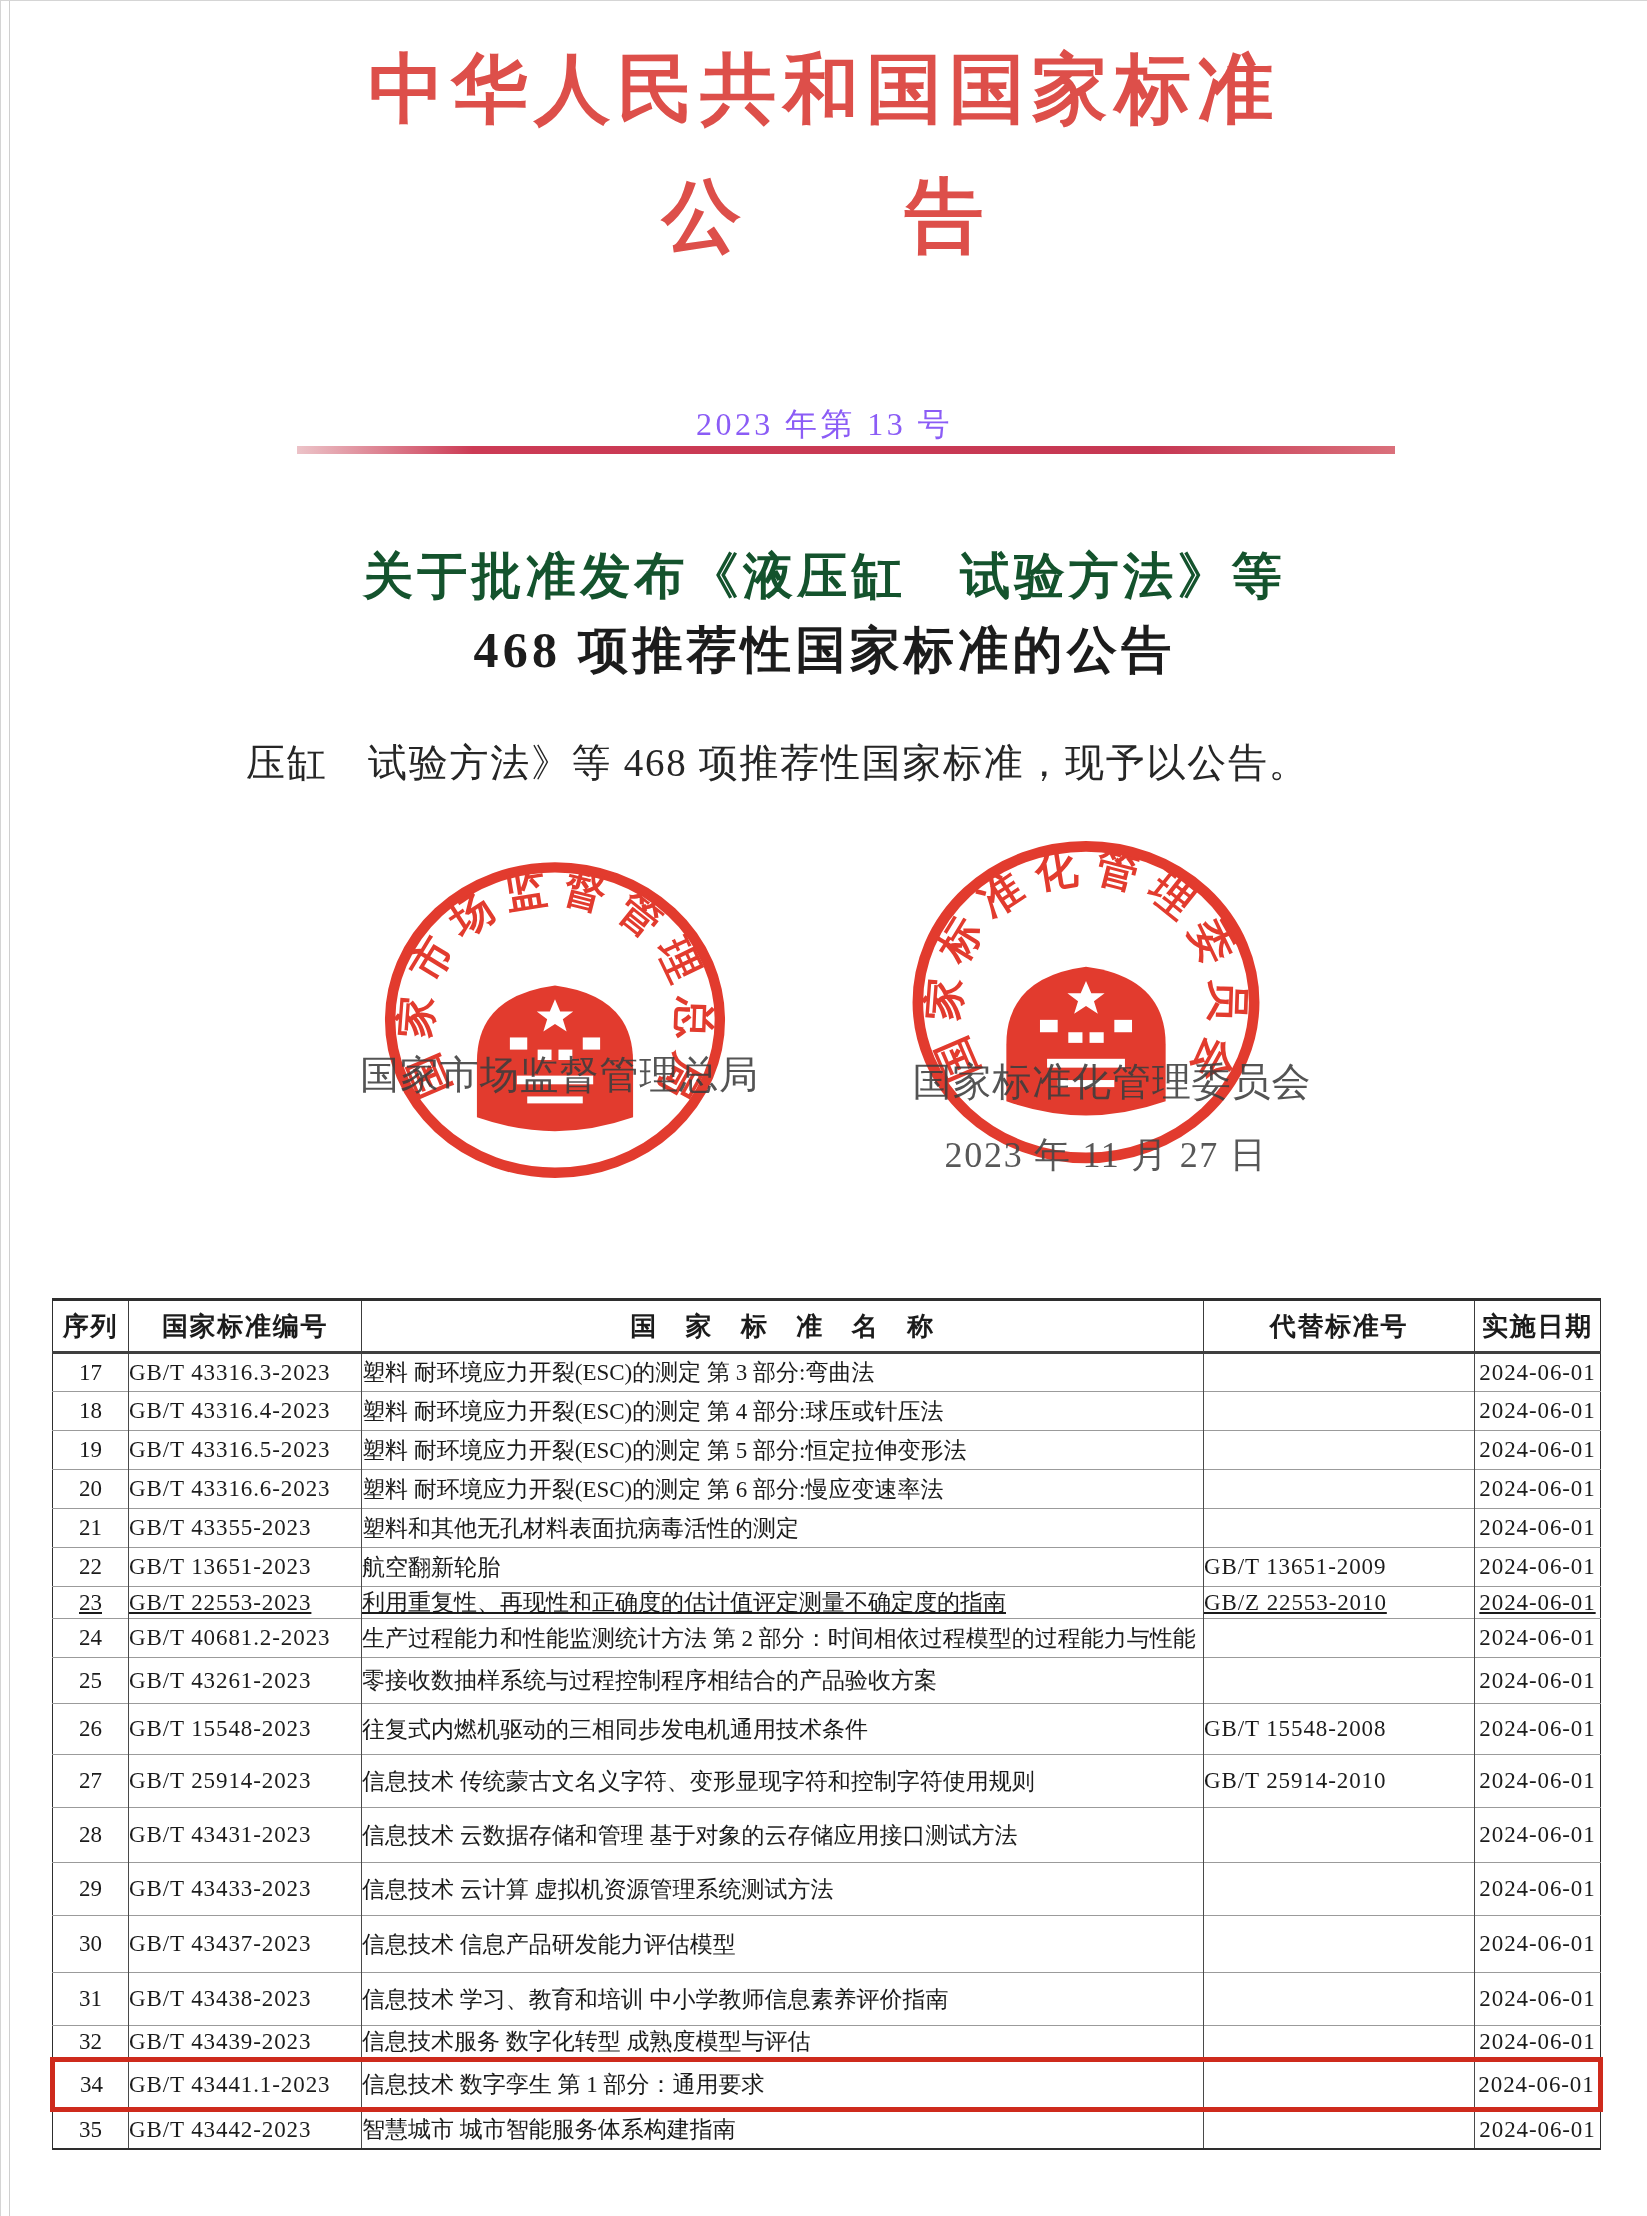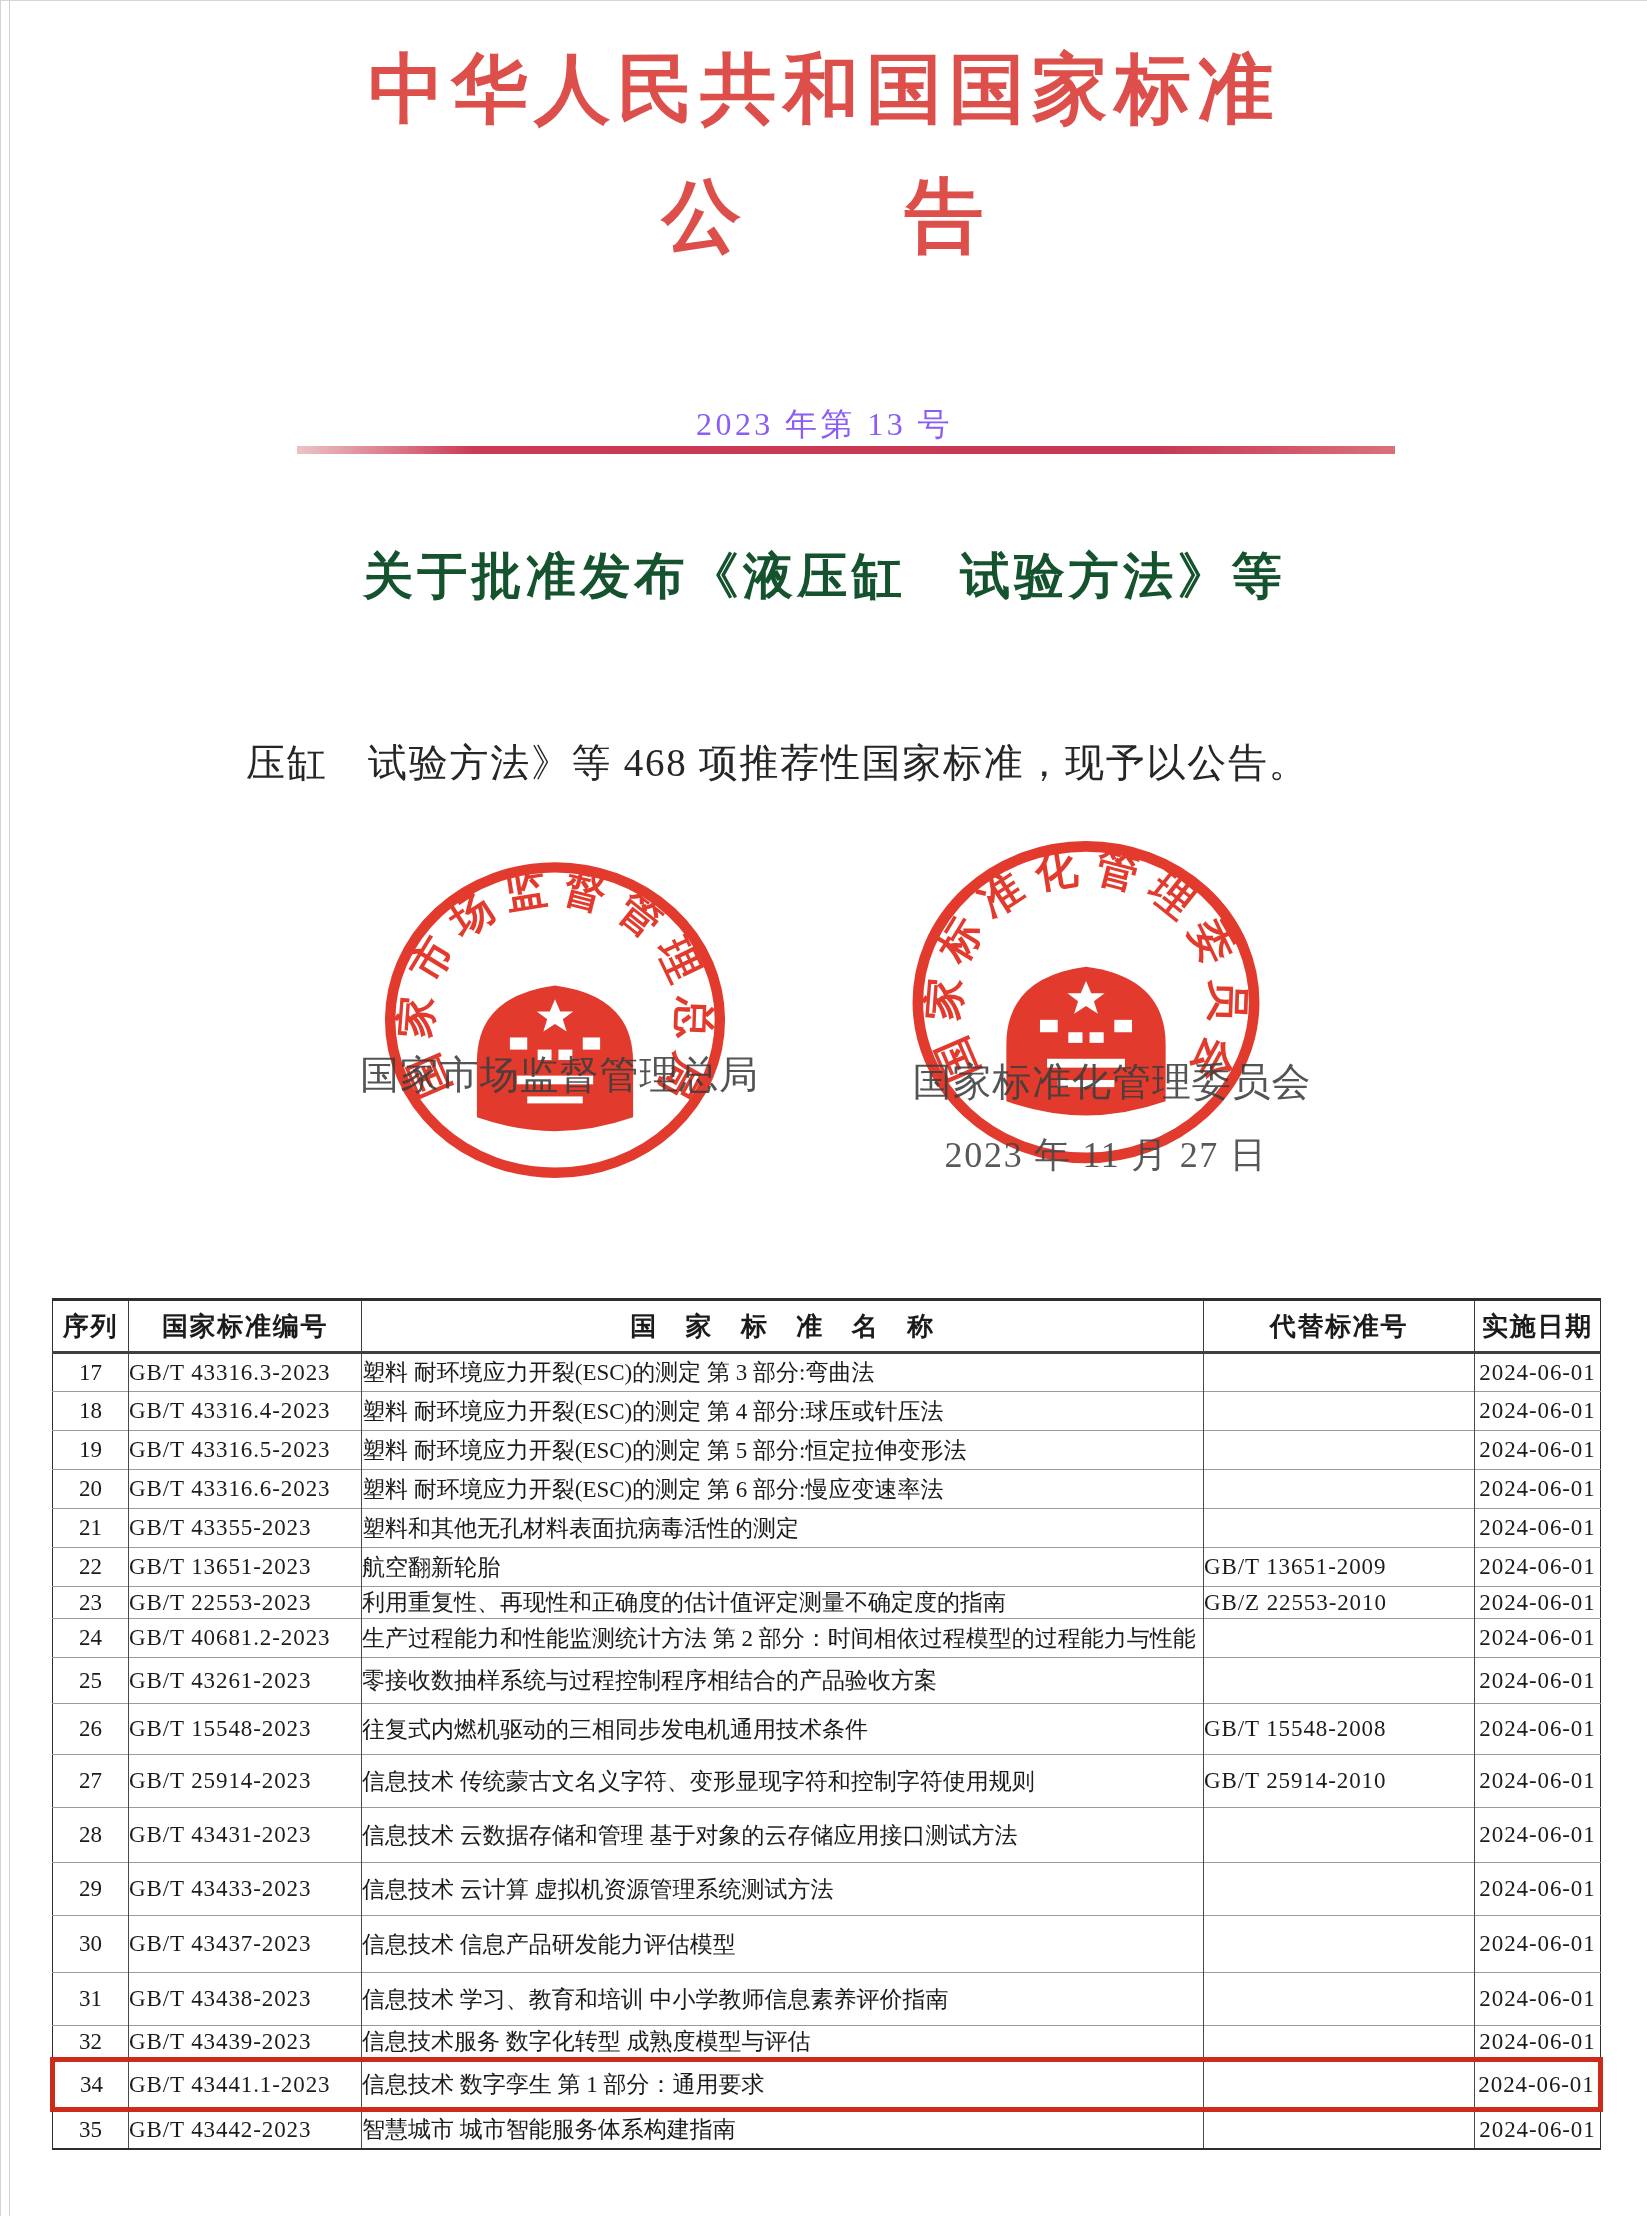--- a/index.html
+++ b/index.html
@@ -82,20 +82,21 @@
 
 <div class="page">
   <div class="edge-line"></div>
 
   <div class="centered page-title">中华人民共和国国家标准</div>
   <div class="centered announcement">公 告</div>
   <div class="centered issue-number">2023 年第 13 号</div>
   <div class="red-line"></div>
 
   <div class="centered heading-1">关于批准发布《液压缸　试验方法》等</div>
+  <div class="centered heading-2">468 项推荐性国家标准的公告</div>
 
   <div class="notice-body">
     <div class="line2">压缸　试验方法》等 468 项推荐性国家标准，现予以公告。</div>
   </div>
 
   <div class="seal" id="seal-left">
     <svg viewBox="0 0 200 185">
       <defs>
         <path id="arcL" d="M 44.8 137.7 A 72 68 0 1 1 155.2 137.7" fill="none"></path>
       </defs>
@@ -199,21 +200,21 @@
           <td class="col-repl"></td>
           <td class="col-date">2024-06-01</td>
         </tr>
         <tr style="height: 39px;">
           <td class="col-seq">22</td>
           <td class="col-code">GB/T 13651-2023</td>
           <td class="col-name">航空翻新轮胎</td>
           <td class="col-repl">GB/T 13651-2009</td>
           <td class="col-date">2024-06-01</td>
         </tr>
-        <tr style="height: 26px;">
+        <tr style="height: 26px; text-decoration: underline;">
           <td class="col-seq">23</td>
           <td class="col-code">GB/T 22553-2023</td>
           <td class="col-name">利用重复性、再现性和正确度的估计值评定测量不确定度的指南</td>
           <td class="col-repl">GB/Z 22553-2010</td>
           <td class="col-date">2024-06-01</td>
         </tr>
         <tr style="height: 39px;">
           <td class="col-seq">24</td>
           <td class="col-code">GB/T 40681.2-2023</td>
           <td class="col-name">生产过程能力和性能监测统计方法 第 2 部分：时间相依过程模型的过程能力与性能</td>

